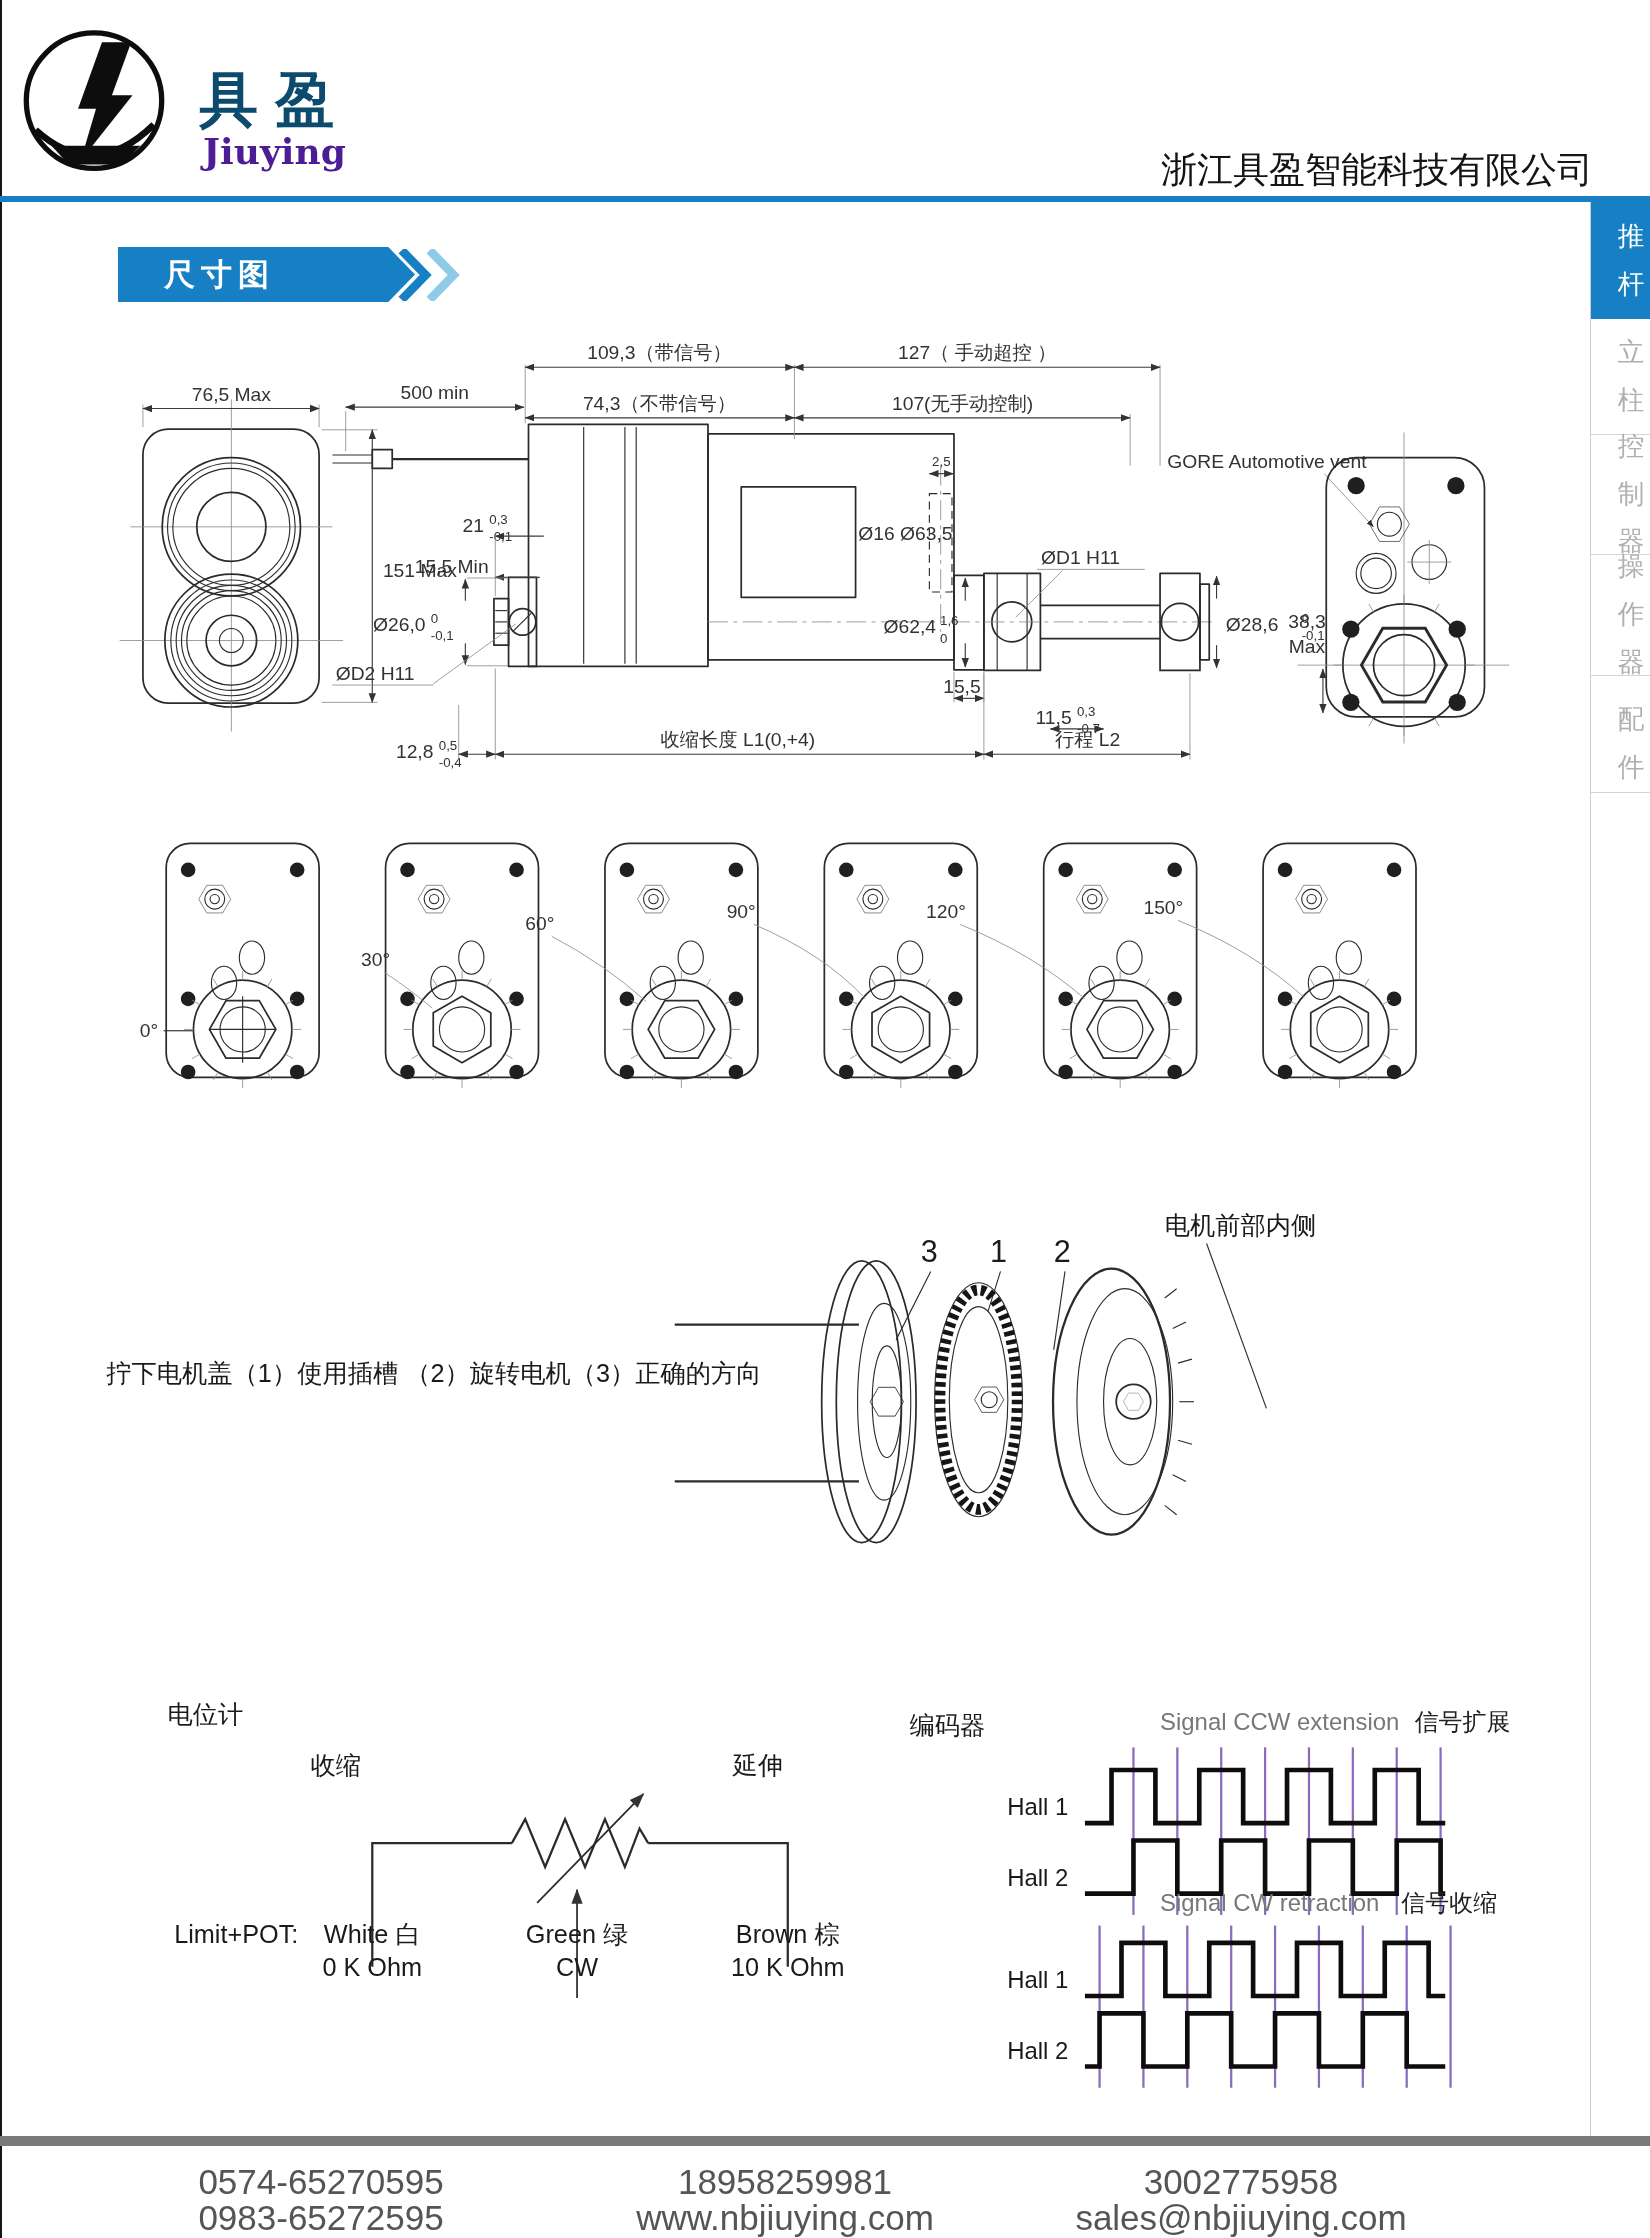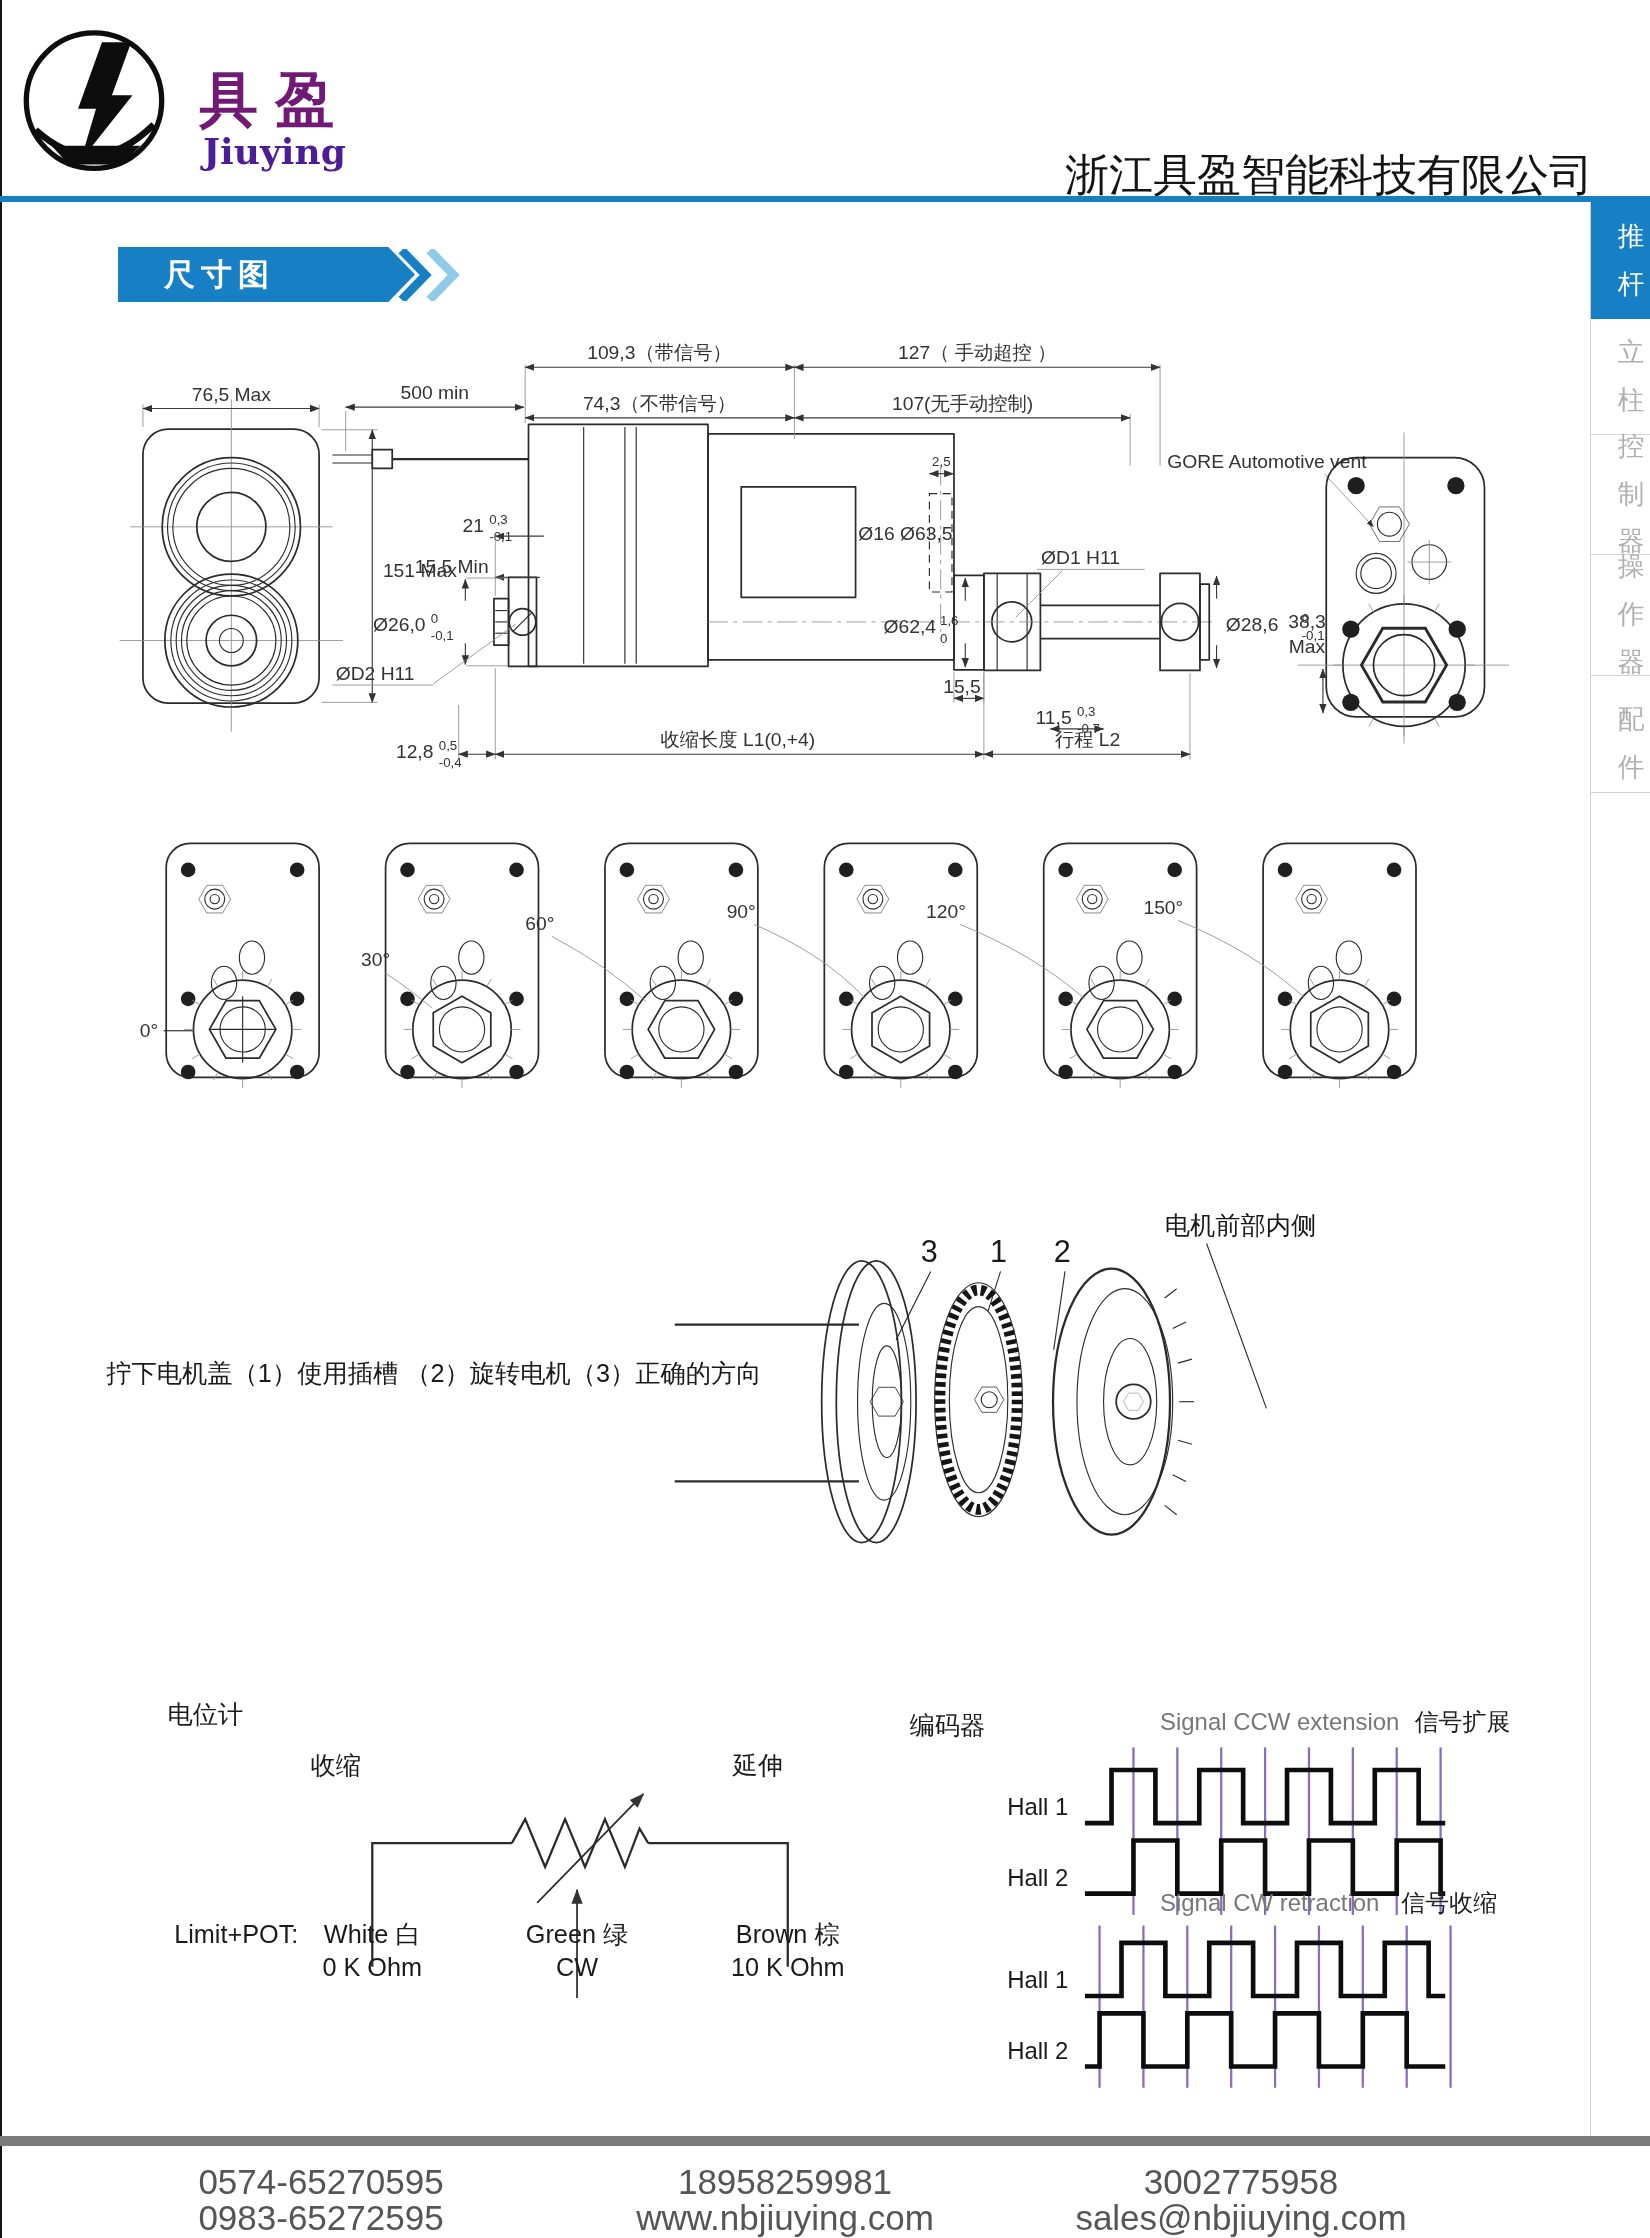--- a/index.html
+++ b/index.html
@@ -2,23 +2,23 @@
 <html style="--accent: #1780c4; --chev: #8fcbe9; --purple: #8a6bbf; --fbar: #7a7a7a; --inactive: #b0b0b0;font-size:10.6px"><head>
 <meta charset="utf-8">
 <style>
   :root{ --accent:#1780c4; --chev:#8fcbe9; --purple:#8a6bbf; --fbar:#7a7a7a; --inactive:#b0b0b0; }
   html,body{margin:0;padding:0;background:#fff;}
   .page{position:relative;width:1650px;height:2239px;background:#fff;overflow:hidden;
         font-family:"Liberation Sans",sans-serif;color:#111;}
   .abs{position:absolute;}
   .page-edge{left:0;top:0;width:2px;height:2239px;background:#161616;}
   
-  .logo-cn{left:199px;top:61px;font-family:"DejaVu Serif",serif;font-weight:bold;font-size:59px;letter-spacing:17.3px;color:#701a75;}
+  .logo-cn{left:199px;top:61px;font-family:"DejaVu Serif",serif;font-weight:bold;font-size:59px;letter-spacing:17.3px;color:#0c4a6e;}
   .logo-en{left:203px;top:130px;font-family:"DejaVu Serif",serif;font-weight:bold;font-size:36px;color:#4c1d95;}
-  .company{right:57px;top:146px;font-family:"Liberation Serif",serif;font-size:44px;color:#141414;}
+  .company{right:57px;top:146px;font-family:"Liberation Serif",serif;font-size:36px;color:#141414;}
   .top-rule{left:0;top:196px;width:1650px;height:6px;background:var(--accent);}
   
   .banner{left:118px;top:247px;width:297px;height:55px;background:var(--accent);
           clip-path:polygon(0 0,91% 0,100% 50%,91% 100%,0 100%);display:flex;align-items:center;}
   .banner span{color:#fff;font-size:31px;font-weight:bold;letter-spacing:6px;padding-left:46px;}
   
   .sidebar{left:1590px;top:202px;width:61px;height:1934px;border-left:0.7px solid #cfcfcf;background:#fff;box-sizing:border-box;}
   .sb-item{display:flex;align-items:center;justify-content:center;color:var(--inactive);font-size:26.6px;padding-left:20px;}
   .sb-item .v{display:inline-block;width:1.05em;word-break:break-all;line-height:1.8;text-align:center;}
   .sb-item.active{background:var(--accent);color:#fff;}

